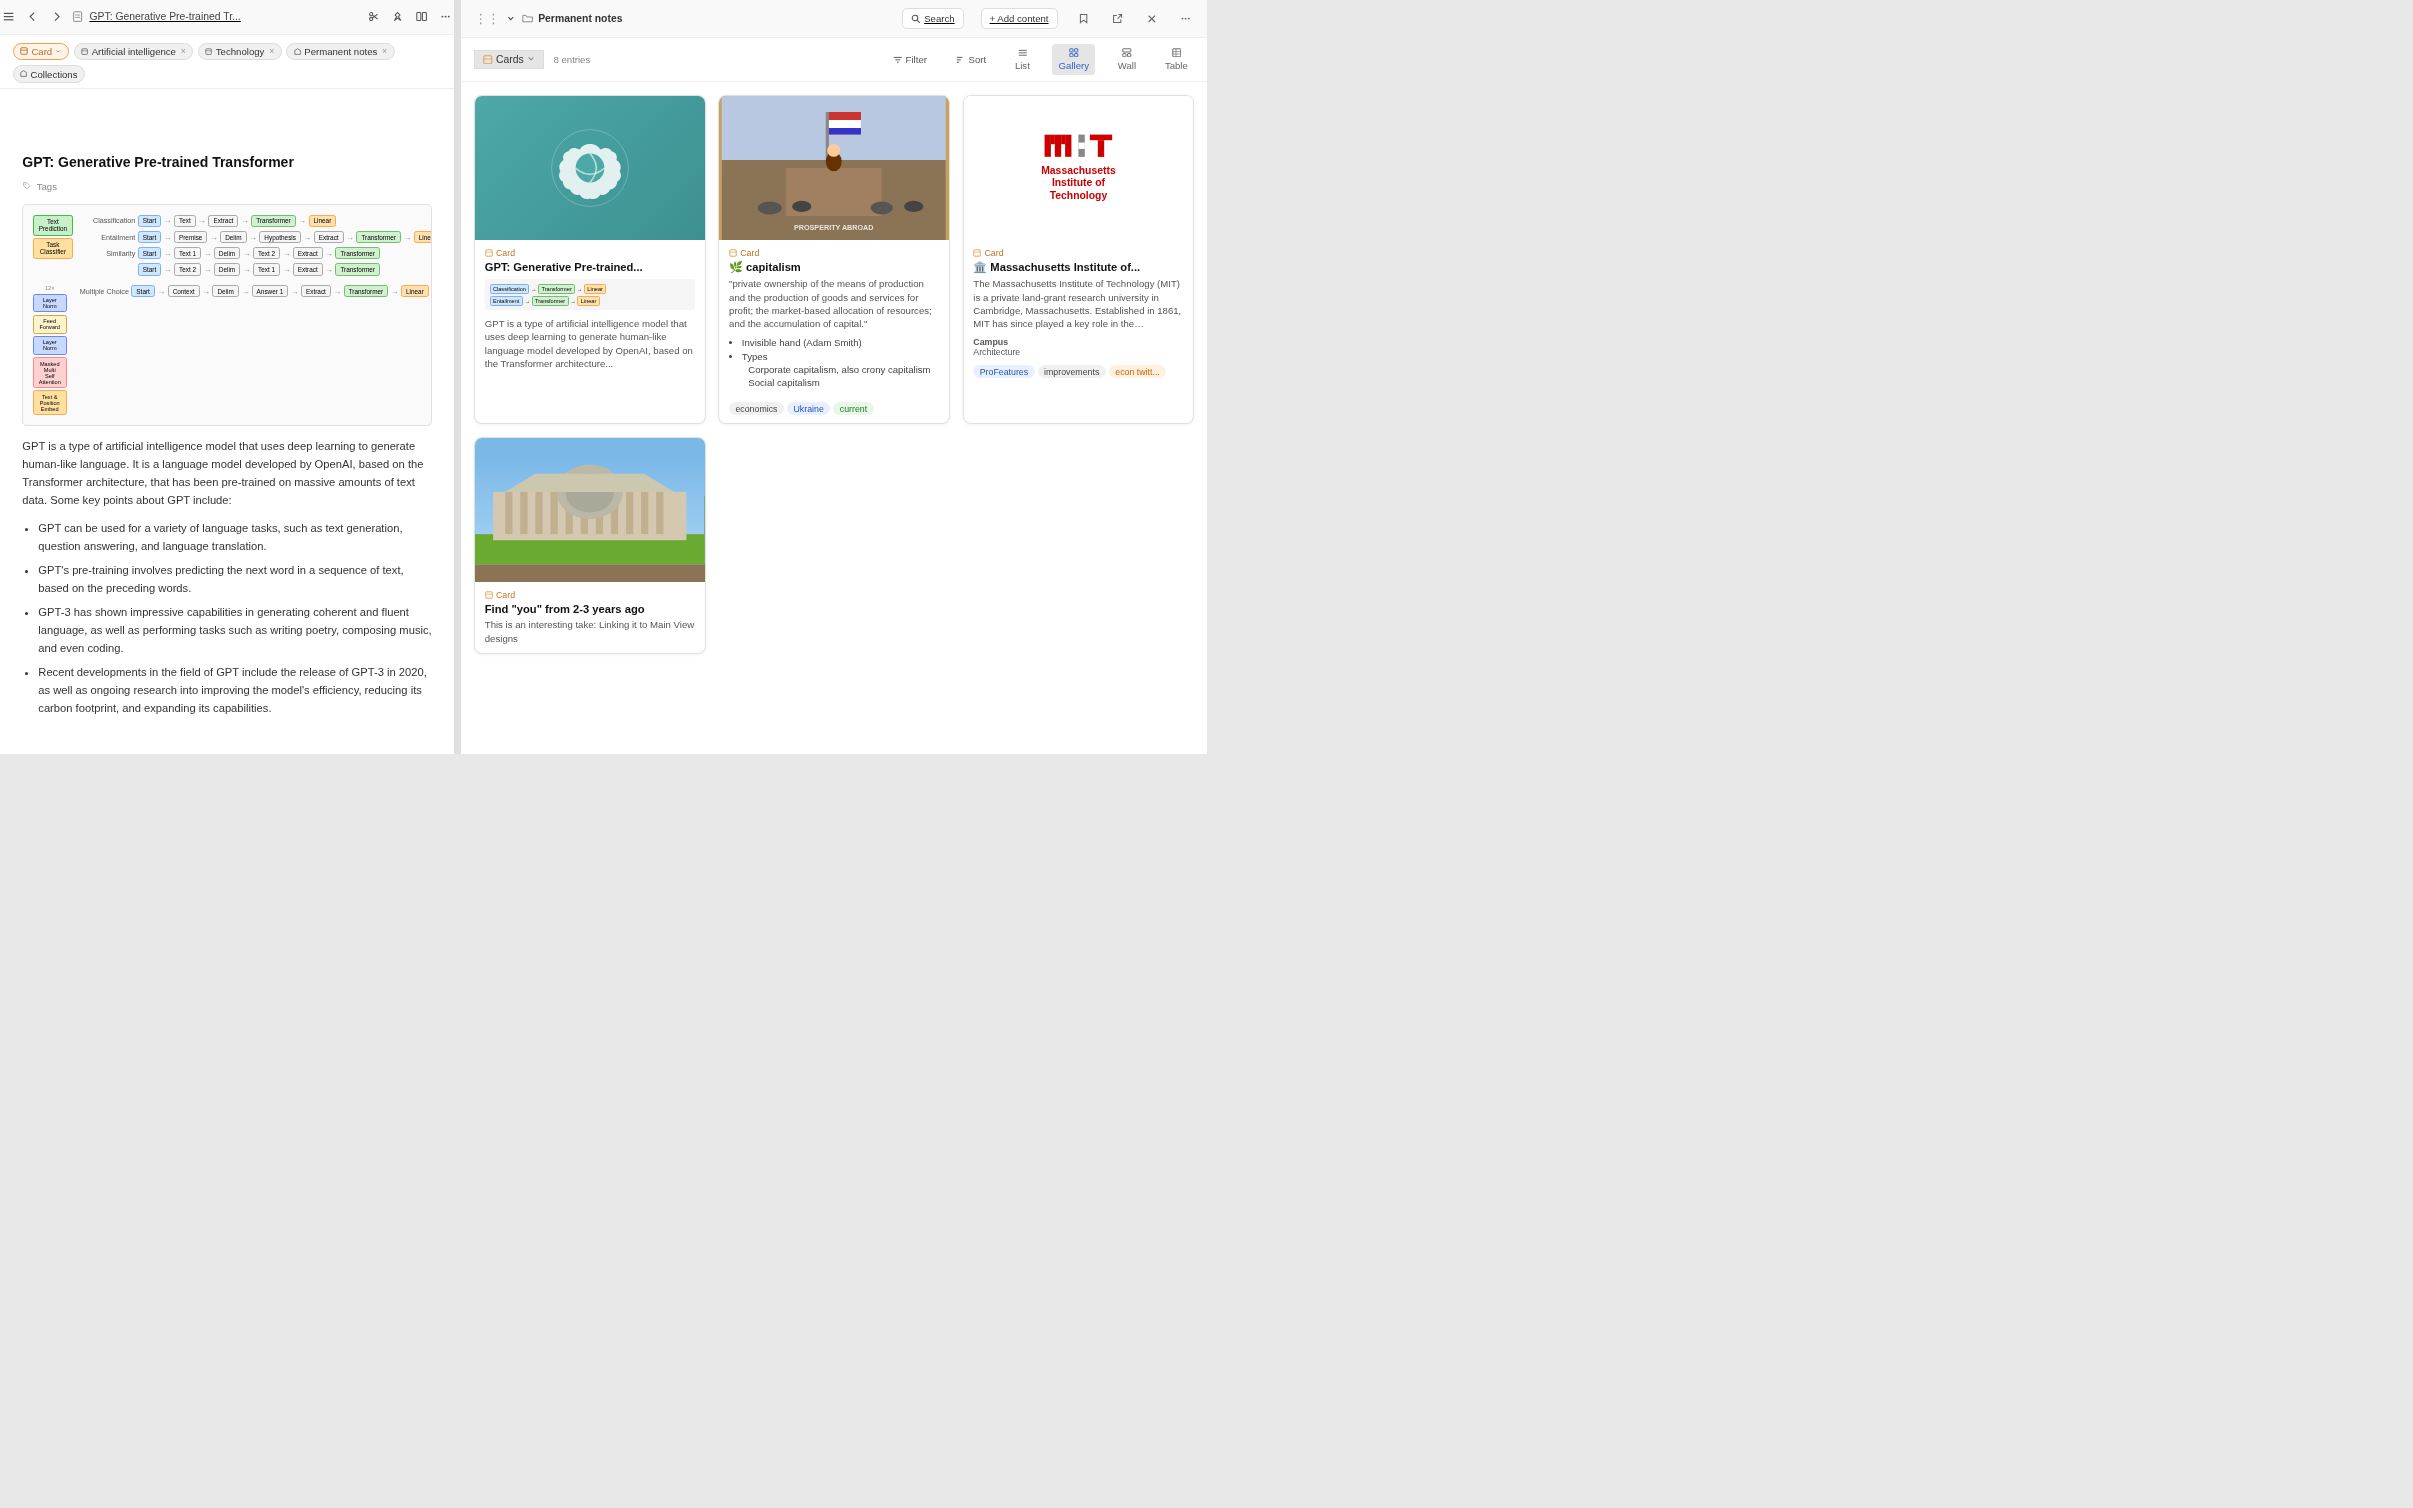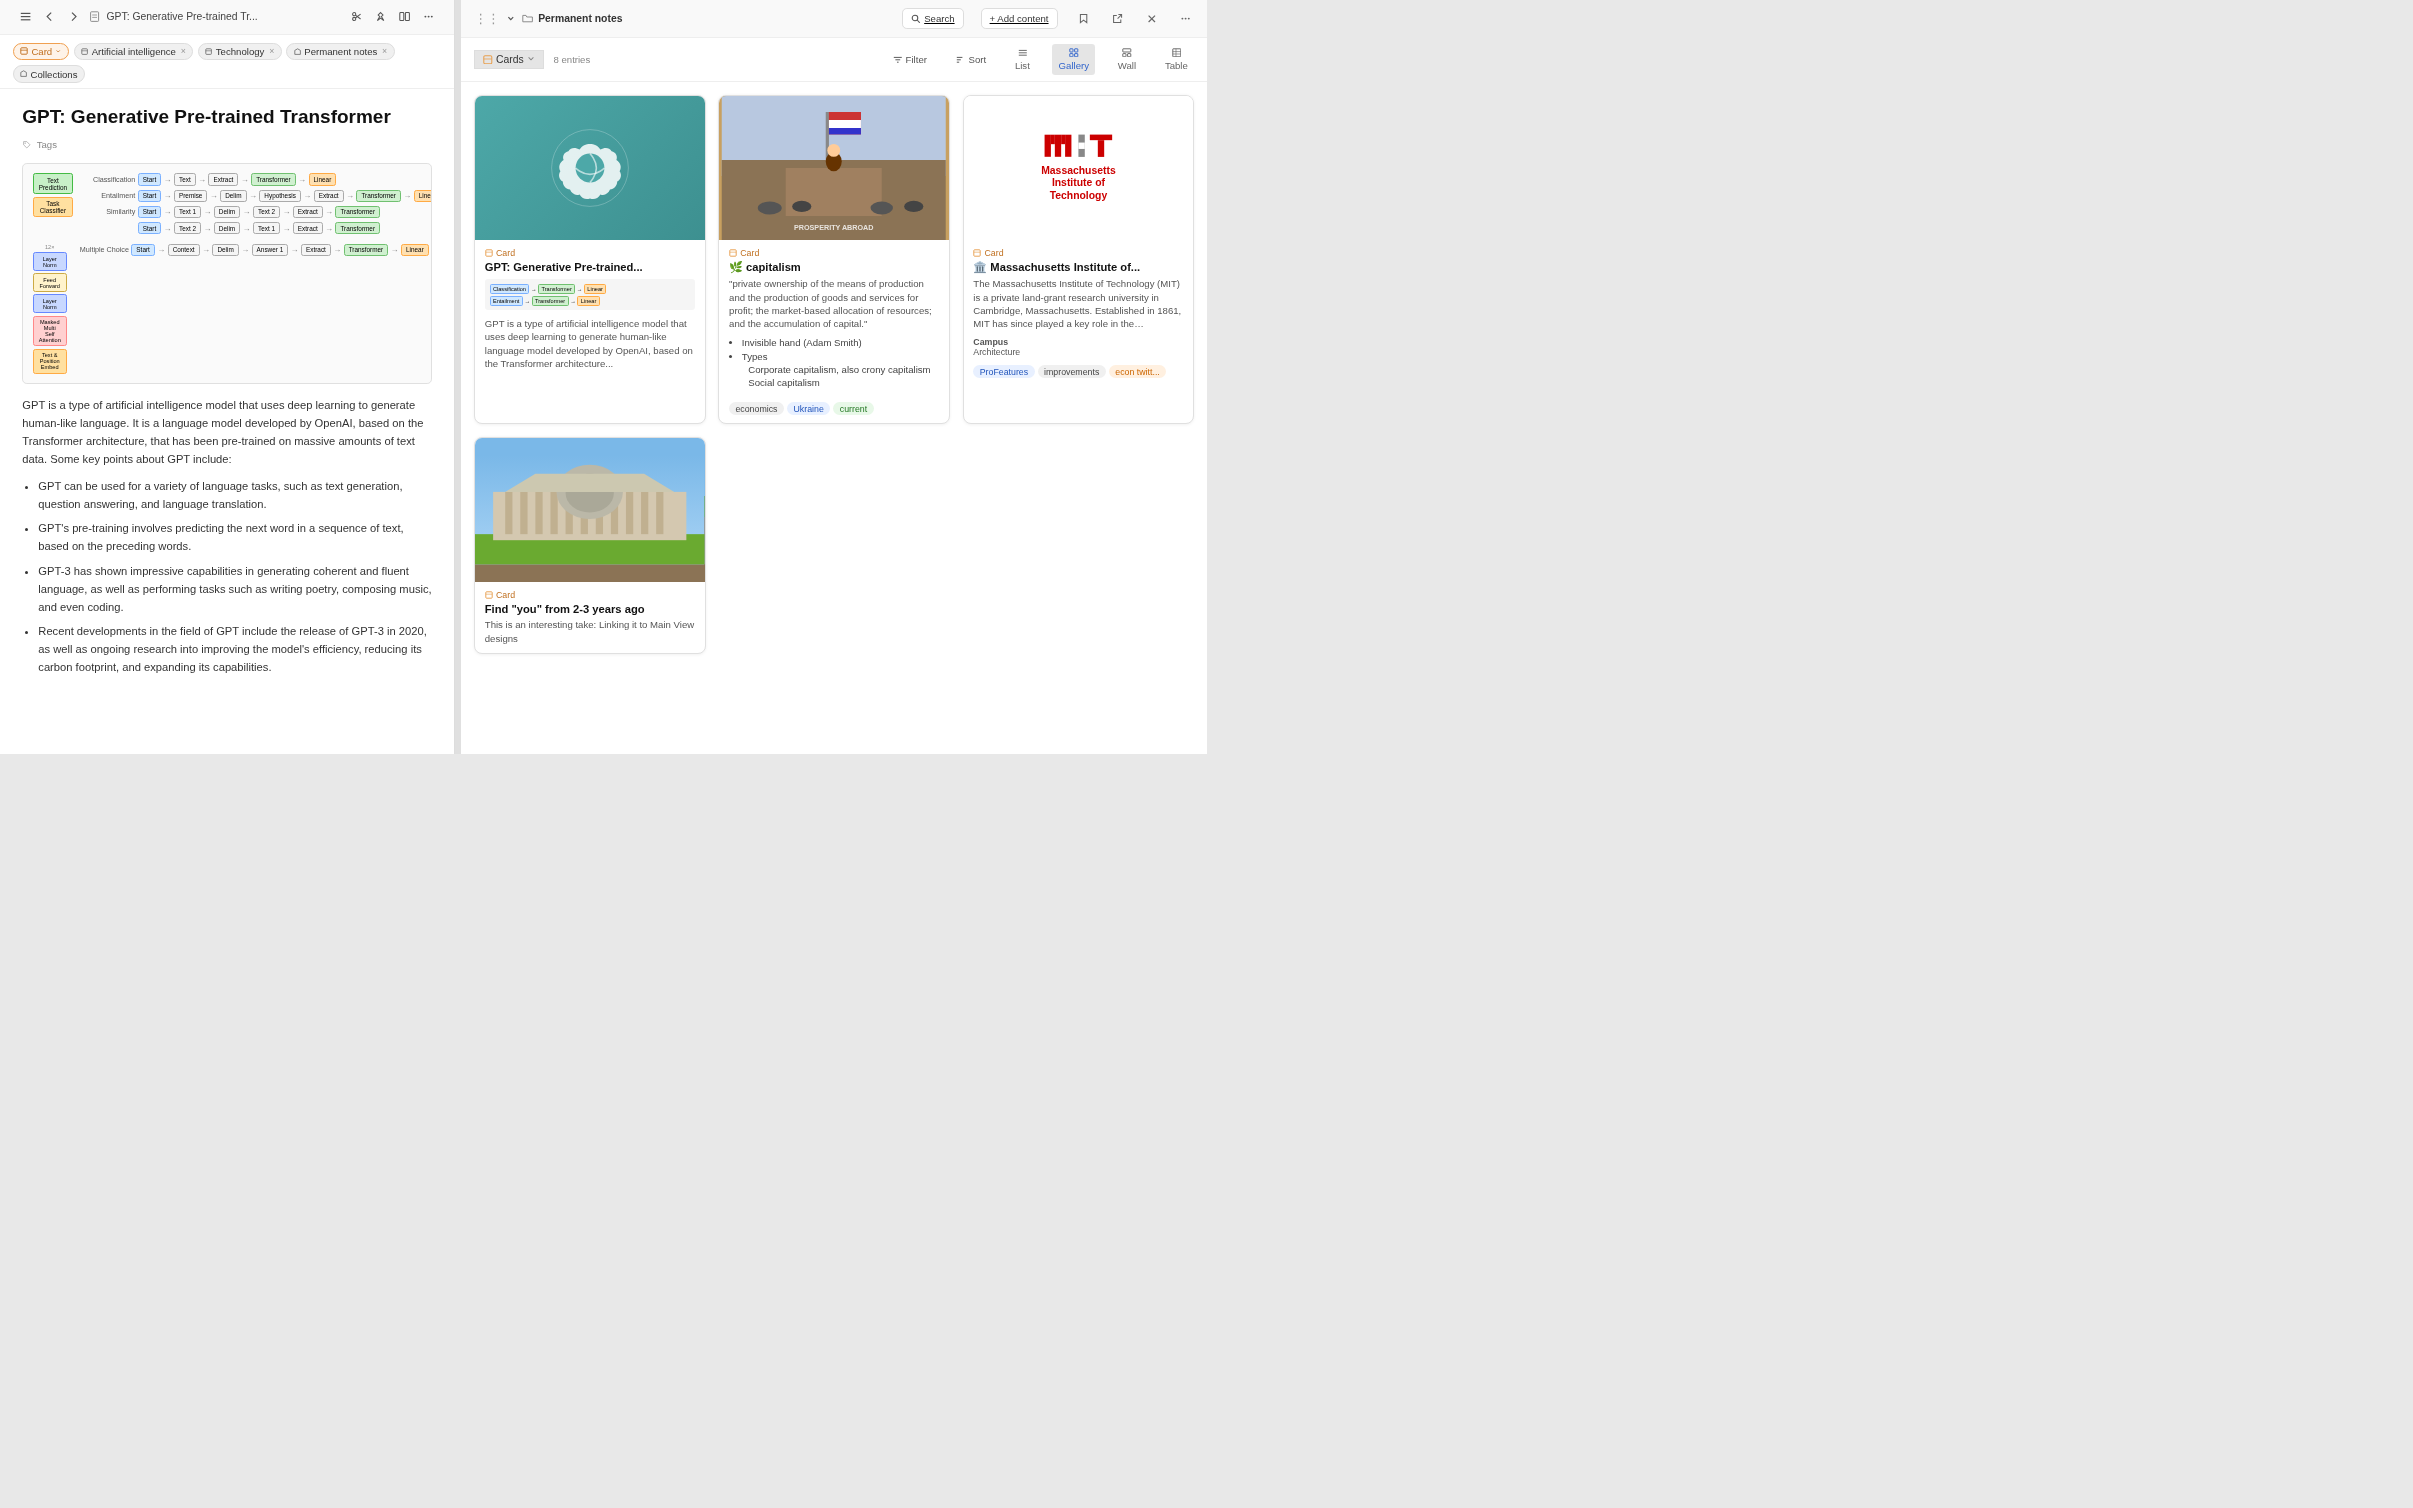--- a/index.html
+++ b/index.html
@@ -21,23 +21,24 @@
       flex-direction: column;
       border-right: 0.8px solid #ddd;
       height: 100%;
       overflow: hidden;
     }
 
     .left-header {
       display: flex;
       align-items: center;
       gap: 6.4px;
-      padding: 8px 17px;
+      padding: 8px 0;
       border-bottom: 0.8px solid #eee;
       background: #f9f9f9;
+      text-decoration: underline;
     }
 
     .header-icon-btn {
       background: none;
       border: none;
       cursor: pointer;
       padding: 3.2px;
       border-radius: 3.2px;
       color: #555;
       display: flex;
@@ -85,25 +86,26 @@
       margin-left: 1.6px;
     }
 
     .left-content {
       flex: 1;
       overflow-y: auto;
       padding: 16px 22.3px;
     }
 
     .doc-title {
-      font-size: 19px;
+      font-size: 14px;
       font-weight: 700;
       color: #111;
       margin-bottom: 9.6px;
       line-height: 1.3;
+      margin-top: 48px;
     }
 
     .doc-tags-row {
       display: flex;
       align-items: center;
       gap: 4.8px;
       margin-bottom: 12.8px;
       color: #888;
       font-size: 9.6px;
     }

